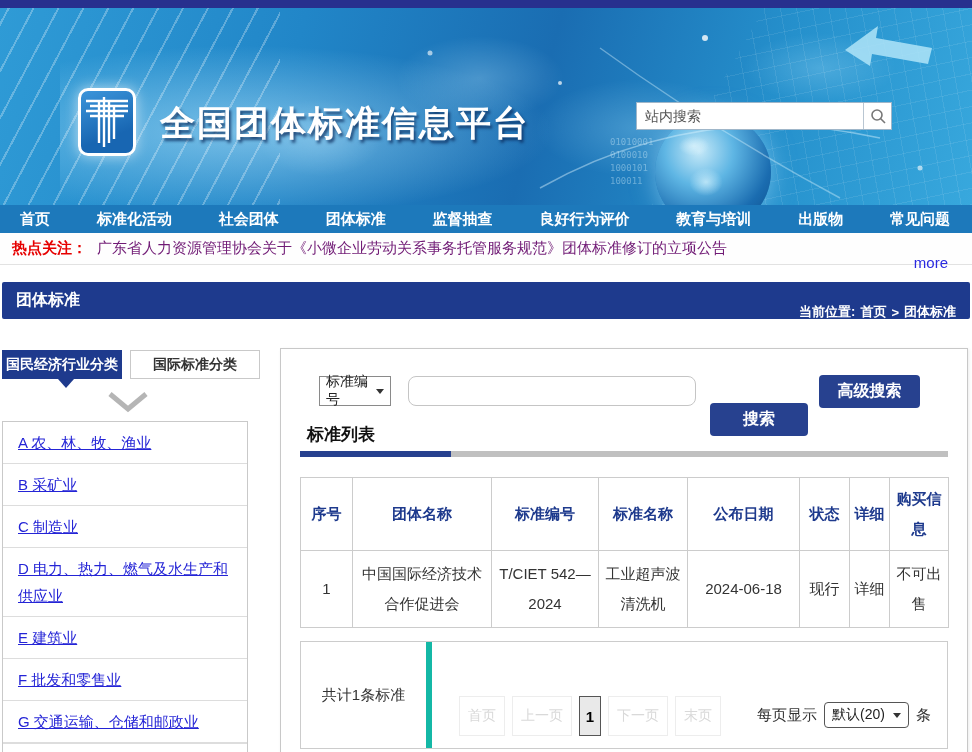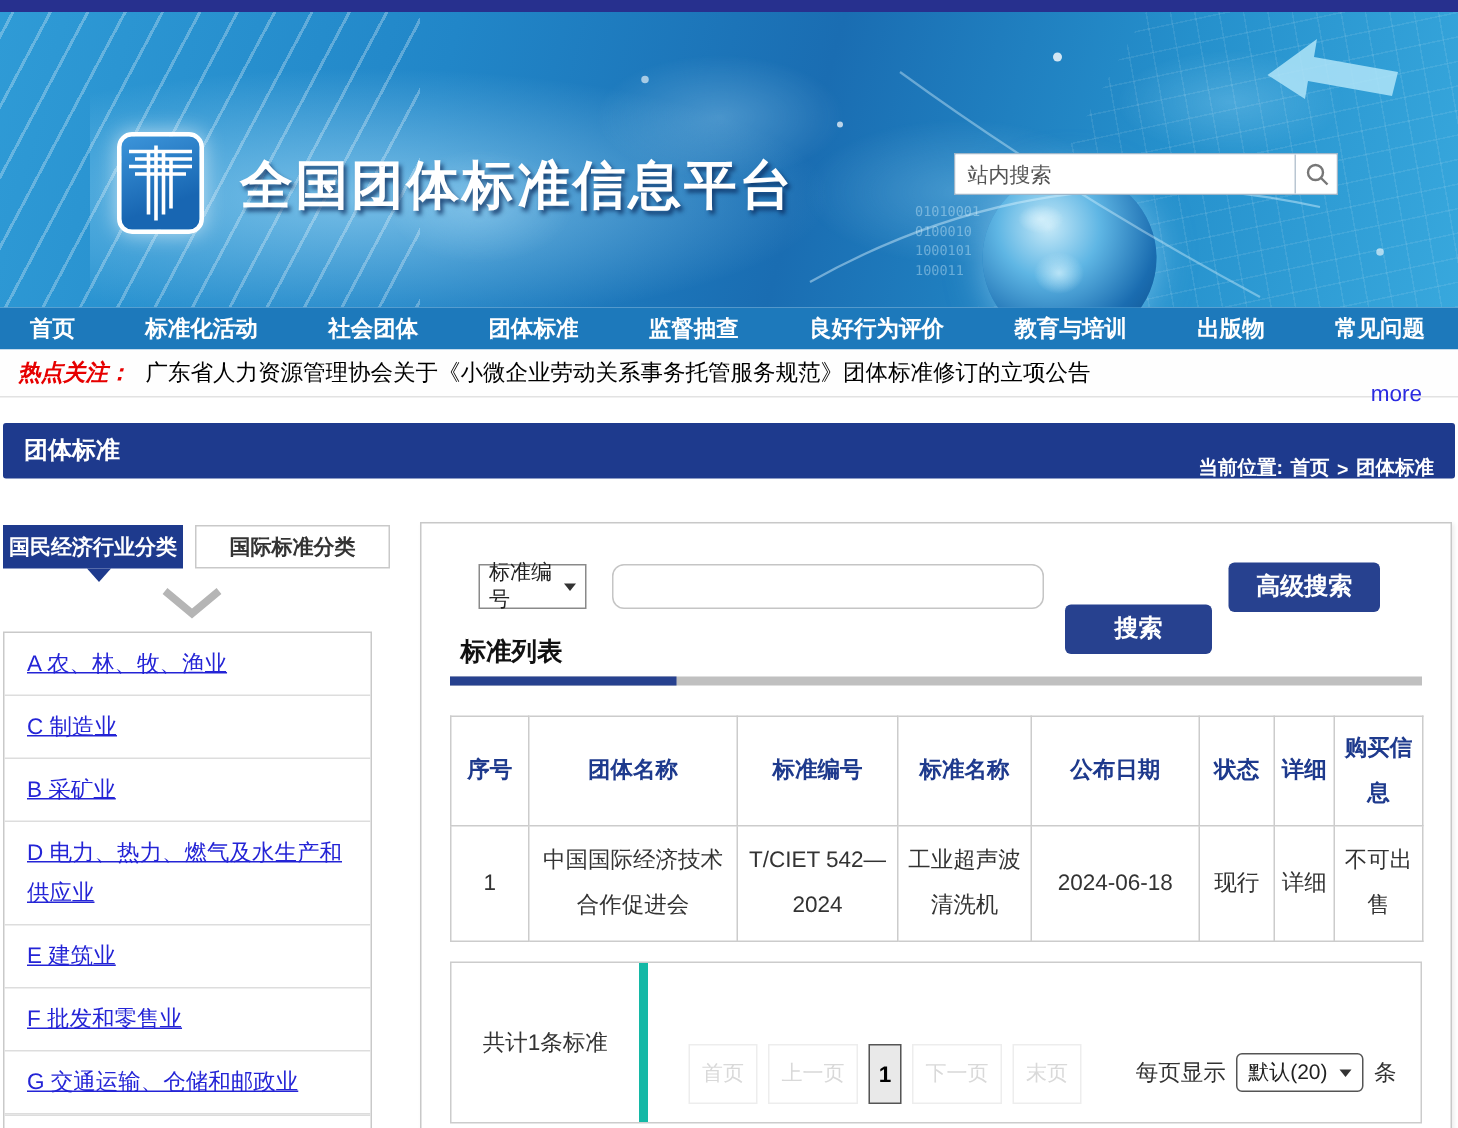--- a/index.html
+++ b/index.html
@@ -46,22 +46,22 @@
             display:flex; align-items:center; justify-content:center; }
 
   
   .nav { position:absolute; left:0; top:205px; width:972px; height:28px; background:#1d79bb;
             display:flex; align-items:center; justify-content:space-between; padding:0 22px 0 20px; }
   .nav-item { color:#fff; font-size:15px; font-weight:bold; cursor:pointer; white-space:nowrap; }
 
   
   .newsbar { position:absolute; left:0; top:233px; width:972px; height:32px; background:#fefefe;
             border-bottom:1px solid #e2e2e2; display:flex; align-items:center; padding:0 12px; font-size:15px; }
-  .news-label { color:#e60000; font-weight:bold; margin-right:10px; white-space:nowrap;font-style:italic; }
-  .news-text { color:#000000; text-decoration:none; cursor:pointer; white-space:nowrap; overflow:hidden; }
+  .news-label { color:#e60000; font-weight:bold; margin-right:10px; white-space:nowrap; }
+  .news-text { color:#701a75; text-decoration:none; cursor:pointer; white-space:nowrap; overflow:hidden; }
   .news-more { position:absolute; right:24px; color:#2a2ae0; font-size:15px; cursor:pointer;margin-top:27px; }
 
   
   .pagebar { position:absolute; left:2px; top:282px; width:968px; height:37px; background:#1e3a8d;
             border-radius:2px; display:flex; align-items:center; justify-content:space-between; padding:0 14px; }
   .pagebar-title { color:#fff; font-size:16px; font-weight:bold; }
   .crumbs { color:#fff; font-size:13px; font-weight:bold; display:flex; gap:5px; align-items:center;margin-top:23px; }
   .crumbs .crumb-link { cursor:pointer; }
 
   
@@ -202,22 +202,22 @@
   </div>
 
   <div class="tab tab-active">国民经济行业分类</div>
   <div class="tab tab-plain">国际标准分类</div>
   <div class="tab-pointer"></div>
   <svg class="side-chevron" width="42" height="22" viewBox="0 0 42 22">
     <polyline points="3,3 21,18 39,3" stroke="#b5b5b5" stroke-width="5" fill="none"></polyline>
   </svg>
   <div class="side-list">
     <div class="side-item">A 农、林、牧、渔业</div>
+    <div class="side-item">B 采矿业</div>
     <div class="side-item">C 制造业</div>
-    <div class="side-item">B 采矿业</div>
     <div class="side-item">D 电力、热力、燃气及水生产和供应业</div>
     <div class="side-item">E 建筑业</div>
     <div class="side-item">F 批发和零售业</div>
     <div class="side-item">G 交通运输、仓储和邮政业</div>
     <div class="side-stub"></div>
   </div>
 
   <div class="main-panel">
 
     <div class="select-box">

